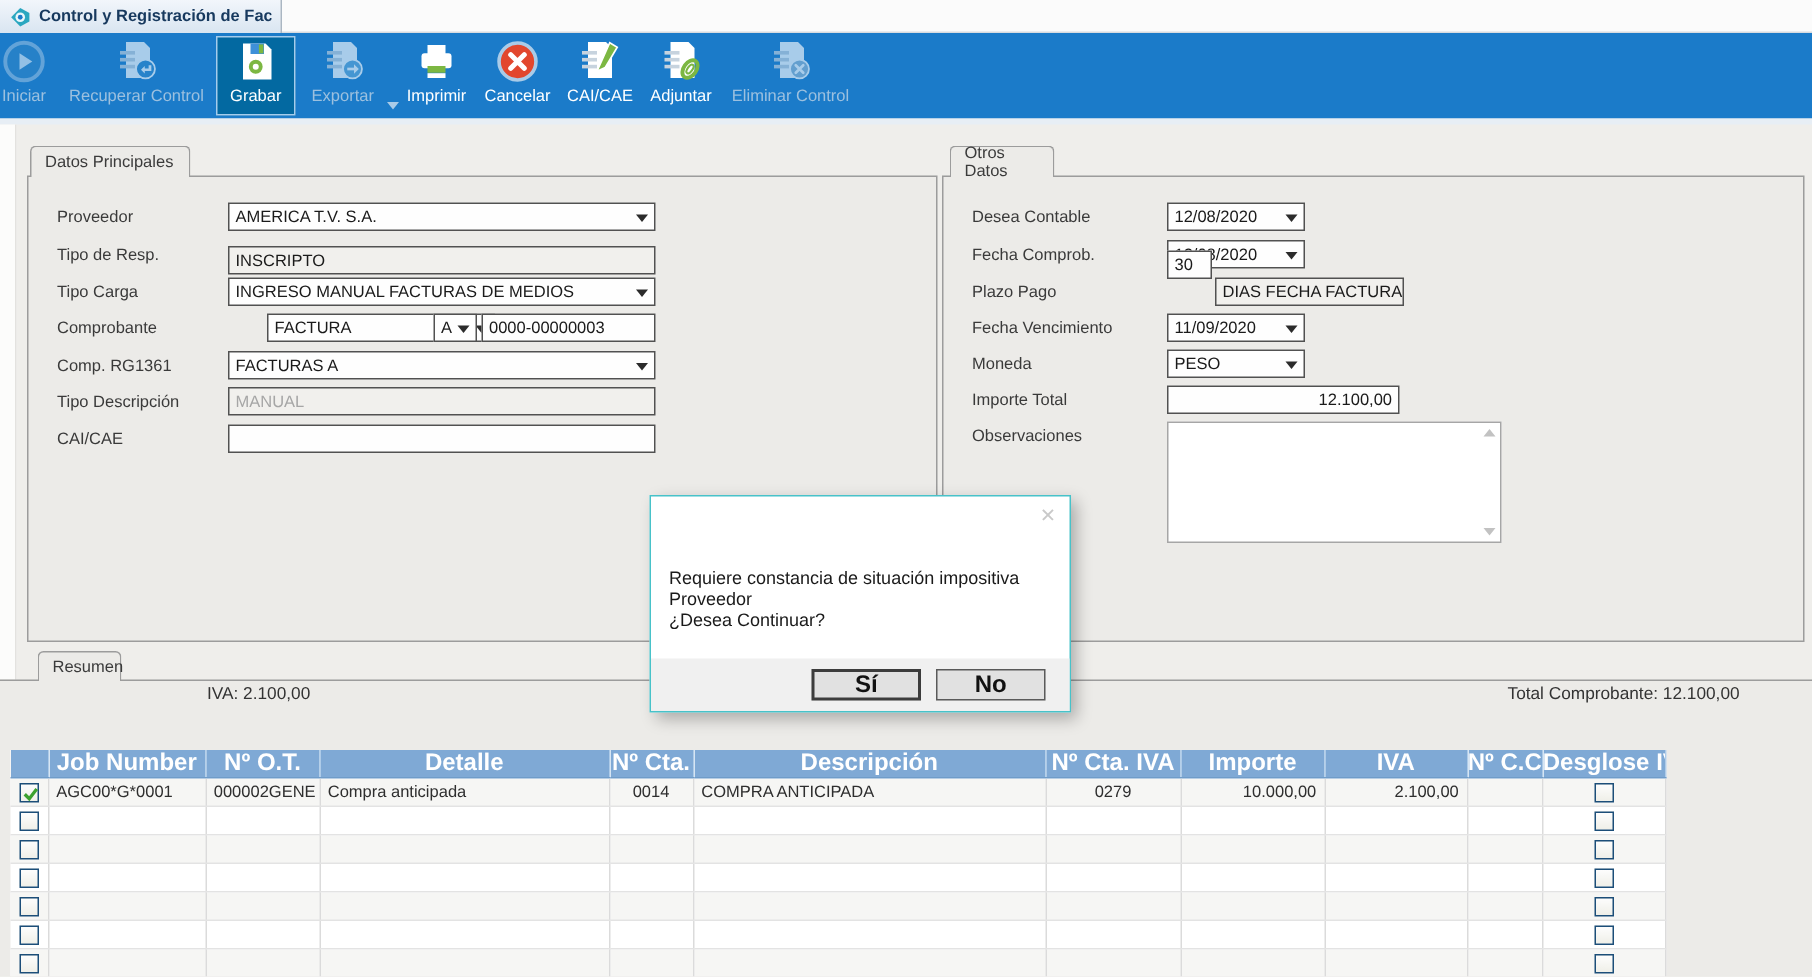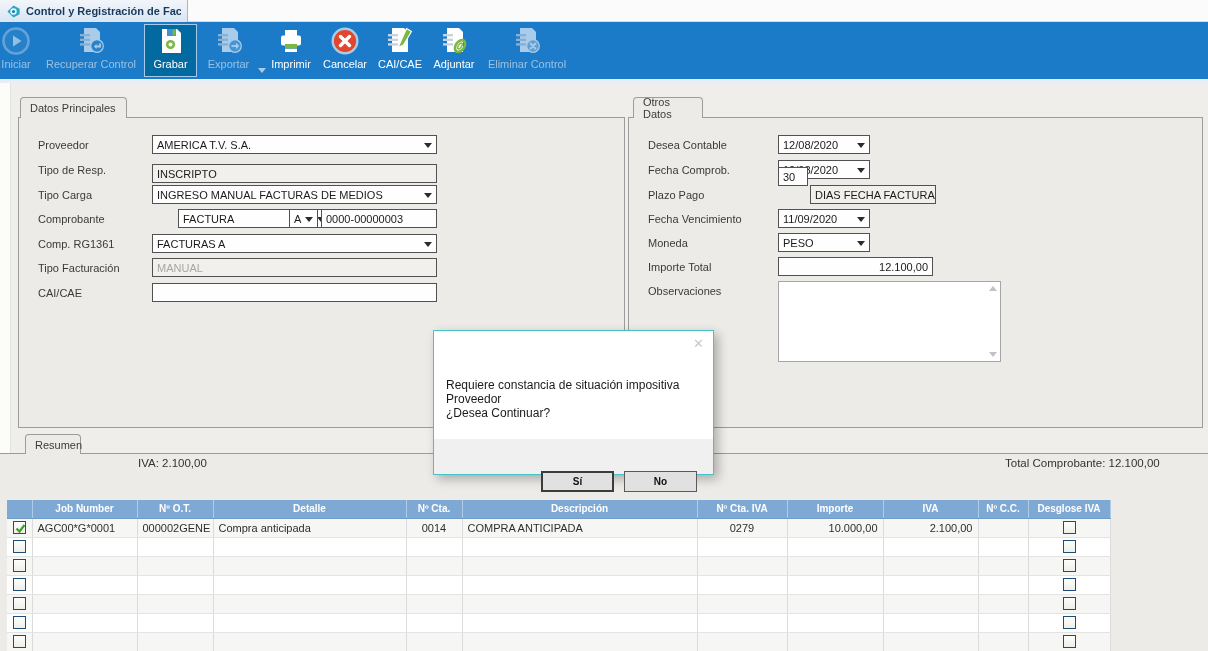--- a/index.html
+++ b/index.html
@@ -37,36 +37,36 @@
   .field.r { justify-content:flex-end; }
   .field .caret { position:absolute; right:4px; top:7px; width:0; height:0; border-left:4px solid transparent; border-right:4px solid transparent; border-top:5px solid #2b2b2b; }
   .field.select { padding-right:14px; }
   .txtarea { position:absolute; background:#ffffff; border:1px solid #a6a6a6; z-index:2; }
   .chev { position:absolute; right:3px; width:0; height:0; border-left:4px solid transparent; border-right:4px solid transparent; }
   .chev.up { top:4px; border-bottom:5px solid #c2c2c2; }
   .chev.dn { bottom:4px; border-top:5px solid #c2c2c2; }
 
   
   .grid { position:absolute; left:7px; top:500px; width:1103px; border-collapse:collapse; table-layout:fixed; z-index:2; background:#fff; }
-  .grid th { height:18px; background:#7fa9d5; color:#ffffff; font-weight:bold; font-size:10px; border-right:1px solid #aecbe8; border-bottom:1px solid #6f9cc9; text-align:center; overflow:hidden; white-space:nowrap; }
+  .grid th { height:18px; background:#7fa9d5; color:#ffffff; font-weight:bold; font-size:16px; border-right:1px solid #aecbe8; border-bottom:1px solid #6f9cc9; text-align:center; overflow:hidden; white-space:nowrap; }
   .grid td { height:19px; border-right:1px solid #dbdbdb; border-bottom:1px solid #e3e3e3; padding:0 5px; overflow:hidden; white-space:nowrap; color:#2e2e2e; }
   .grid tr.r-odd td { background:#f6f6f4; }
   .grid tr.r-even td { background:#ffffff; }
   .c-center { text-align:center; }
   .c-right { text-align:right; }
   .cb { display:inline-block; width:13px; height:13px; background:linear-gradient(#fdfdfd,#efefe8); border:1px solid #1c4e79; vertical-align:middle; position:relative; }
   .cb svg { position:absolute; left:0; top:0; }
 
   
   .dialog { position:absolute; left:433px; top:330px; width:281px; height:145px; background:#ffffff; border:1px solid #47c2c9; box-shadow:4px 4px 10px rgba(0,0,0,.28); z-index:50; font-size:12px; color:#1a1a1a; }
   .dialog .dtitle { position:absolute; left:10px; top:7px; white-space:nowrap; }
   .dialog .dclose { position:absolute; right:9px; top:5px; color:#c9c9c9; font-size:13px; }
   .dialog .dbody { position:absolute; left:12px; top:47px; line-height:14px; }
   .dialog .dfooter { position:absolute; left:0; bottom:0; width:100%; height:35px; background:#f0f0f0; }
-  .dbtn { position:absolute; top:7px; width:73px; height:21px; background:#e1e1e1; border:1px solid #5a5a5a; display:flex; align-items:center; justify-content:center; font-weight:bold; font-size:10px; color:#111;margin-top:25px; }
+  .dbtn { position:absolute; top:7px; width:73px; height:21px; background:#e1e1e1; border:1px solid #5a5a5a; display:flex; align-items:center; justify-content:center; font-weight:bold; font-size:16px; color:#111; }
   .dbtn.default { border:2px solid #3c3c3c; }
 
   .statictext { position:absolute; z-index:2; color:#333; font-size:11.5px; white-space:nowrap; }
 </style>
 </head>
 <body>
 
 <div class="screen">
 
   <div class="tabstrip">
@@ -237,21 +237,21 @@
   <div class="field" style="left:321px;top:209px;width:116px;">
     <span>0000-00000003</span>
   </div>
 
   <div class="flabel" style="left:38px;top:238px;">Comp. RG1361</div>
   <div class="field select" style="left:152px;top:234px;width:285px;">
     <span>FACTURAS A</span>
       <span class="caret"></span>
   </div>
 
-  <div class="flabel" style="left:38px;top:262px;">Tipo Facturación</div>
+  <div class="flabel" style="left:38px;top:262px;">Tipo Descripción</div>
   <div class="field dis" style="left:152px;top:258px;width:285px;">
     <span>MANUAL</span>
   </div>
 
   <div class="flabel" style="left:38px;top:287px;">CAI/CAE</div>
   <div class="field" style="left:152px;top:283px;width:285px;">
     <span></span>
   </div>
 
   <div class="grp-tab" style="left:633px;top:97px;width:70px;">

